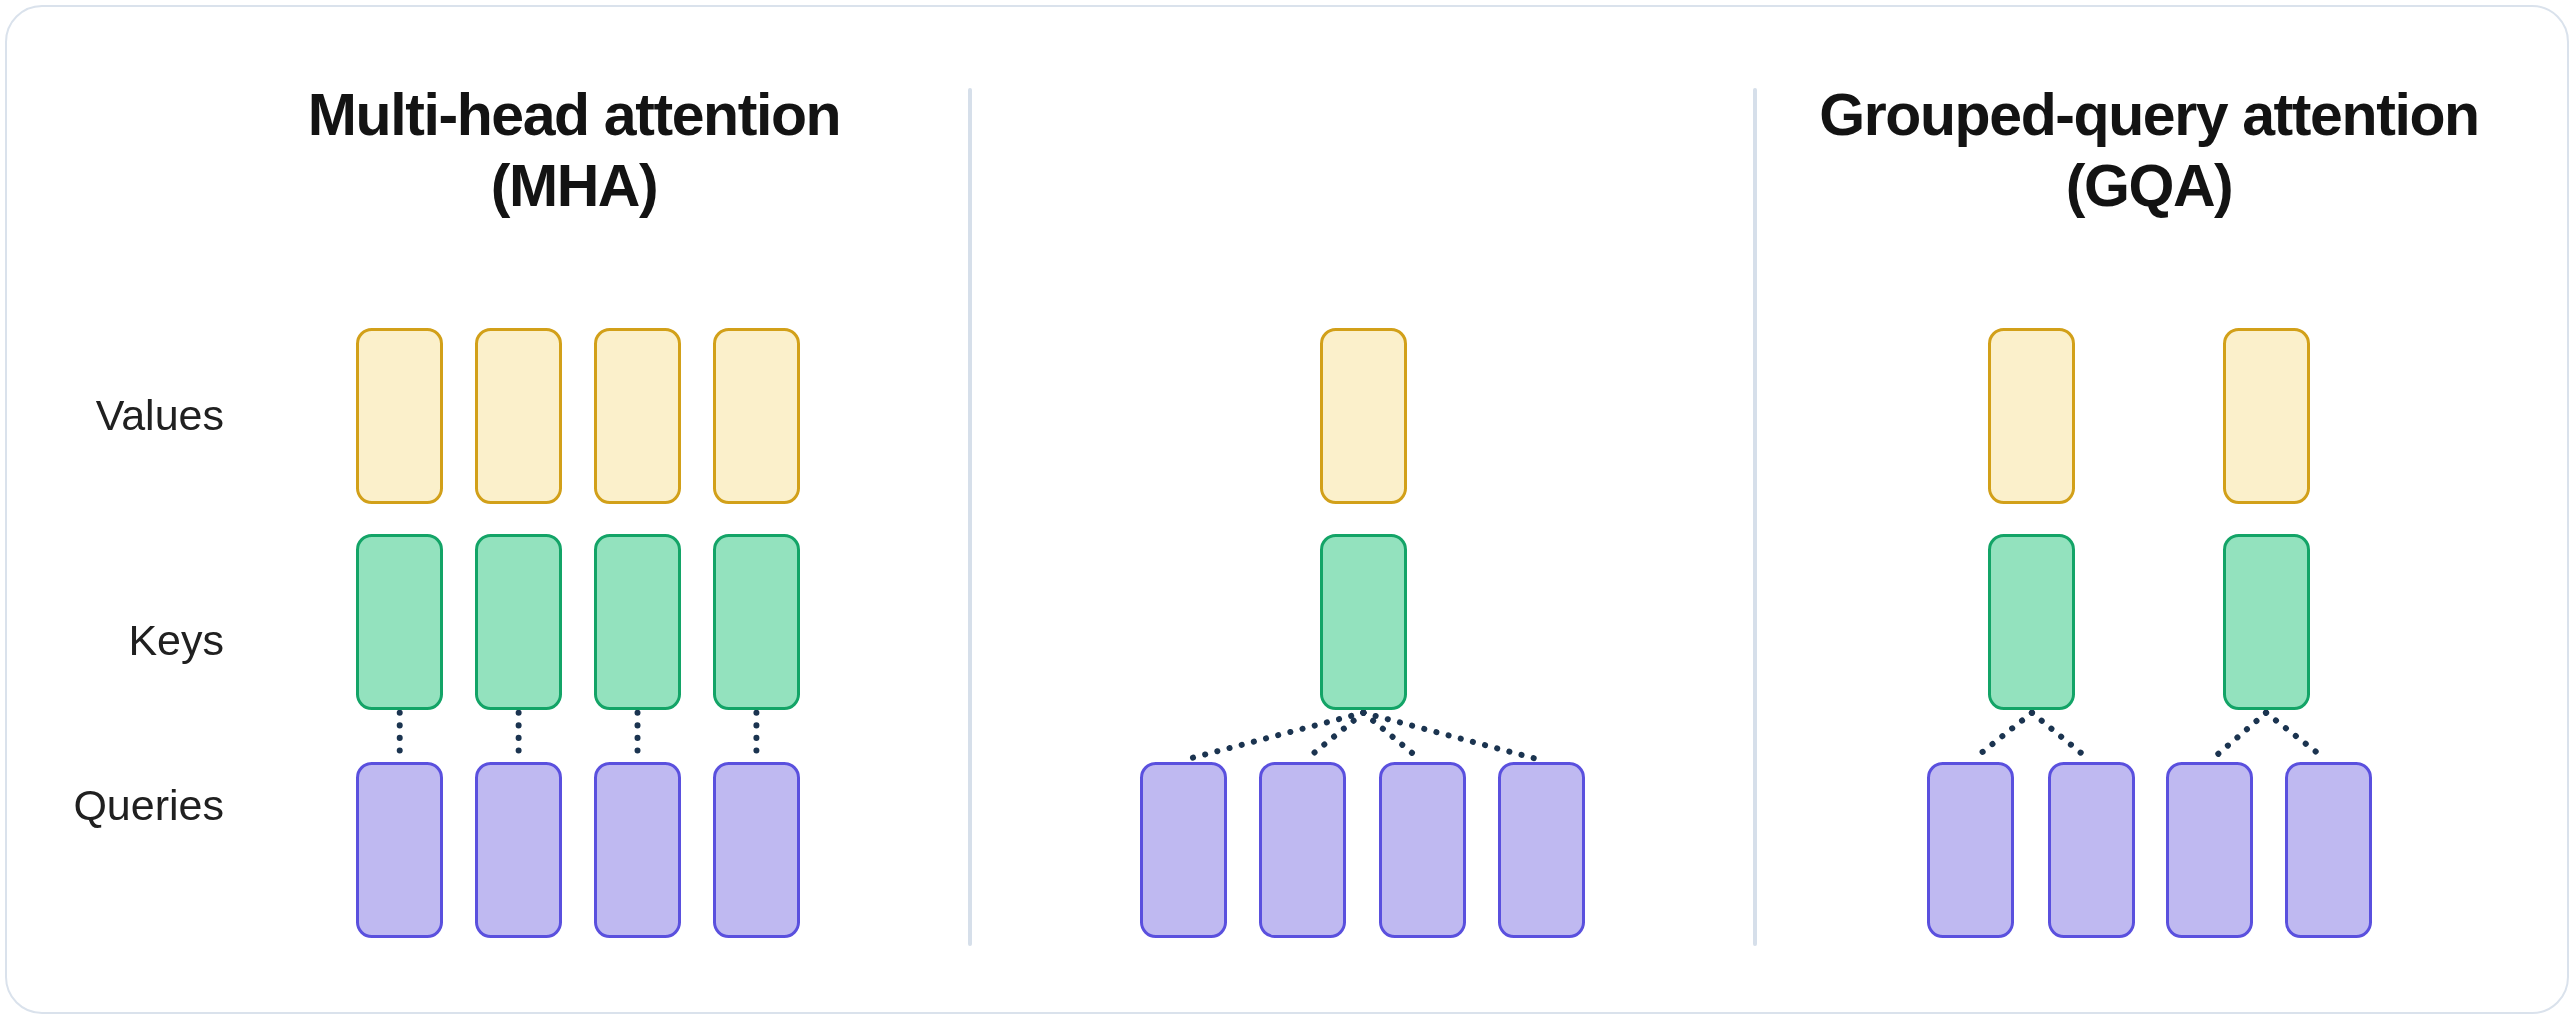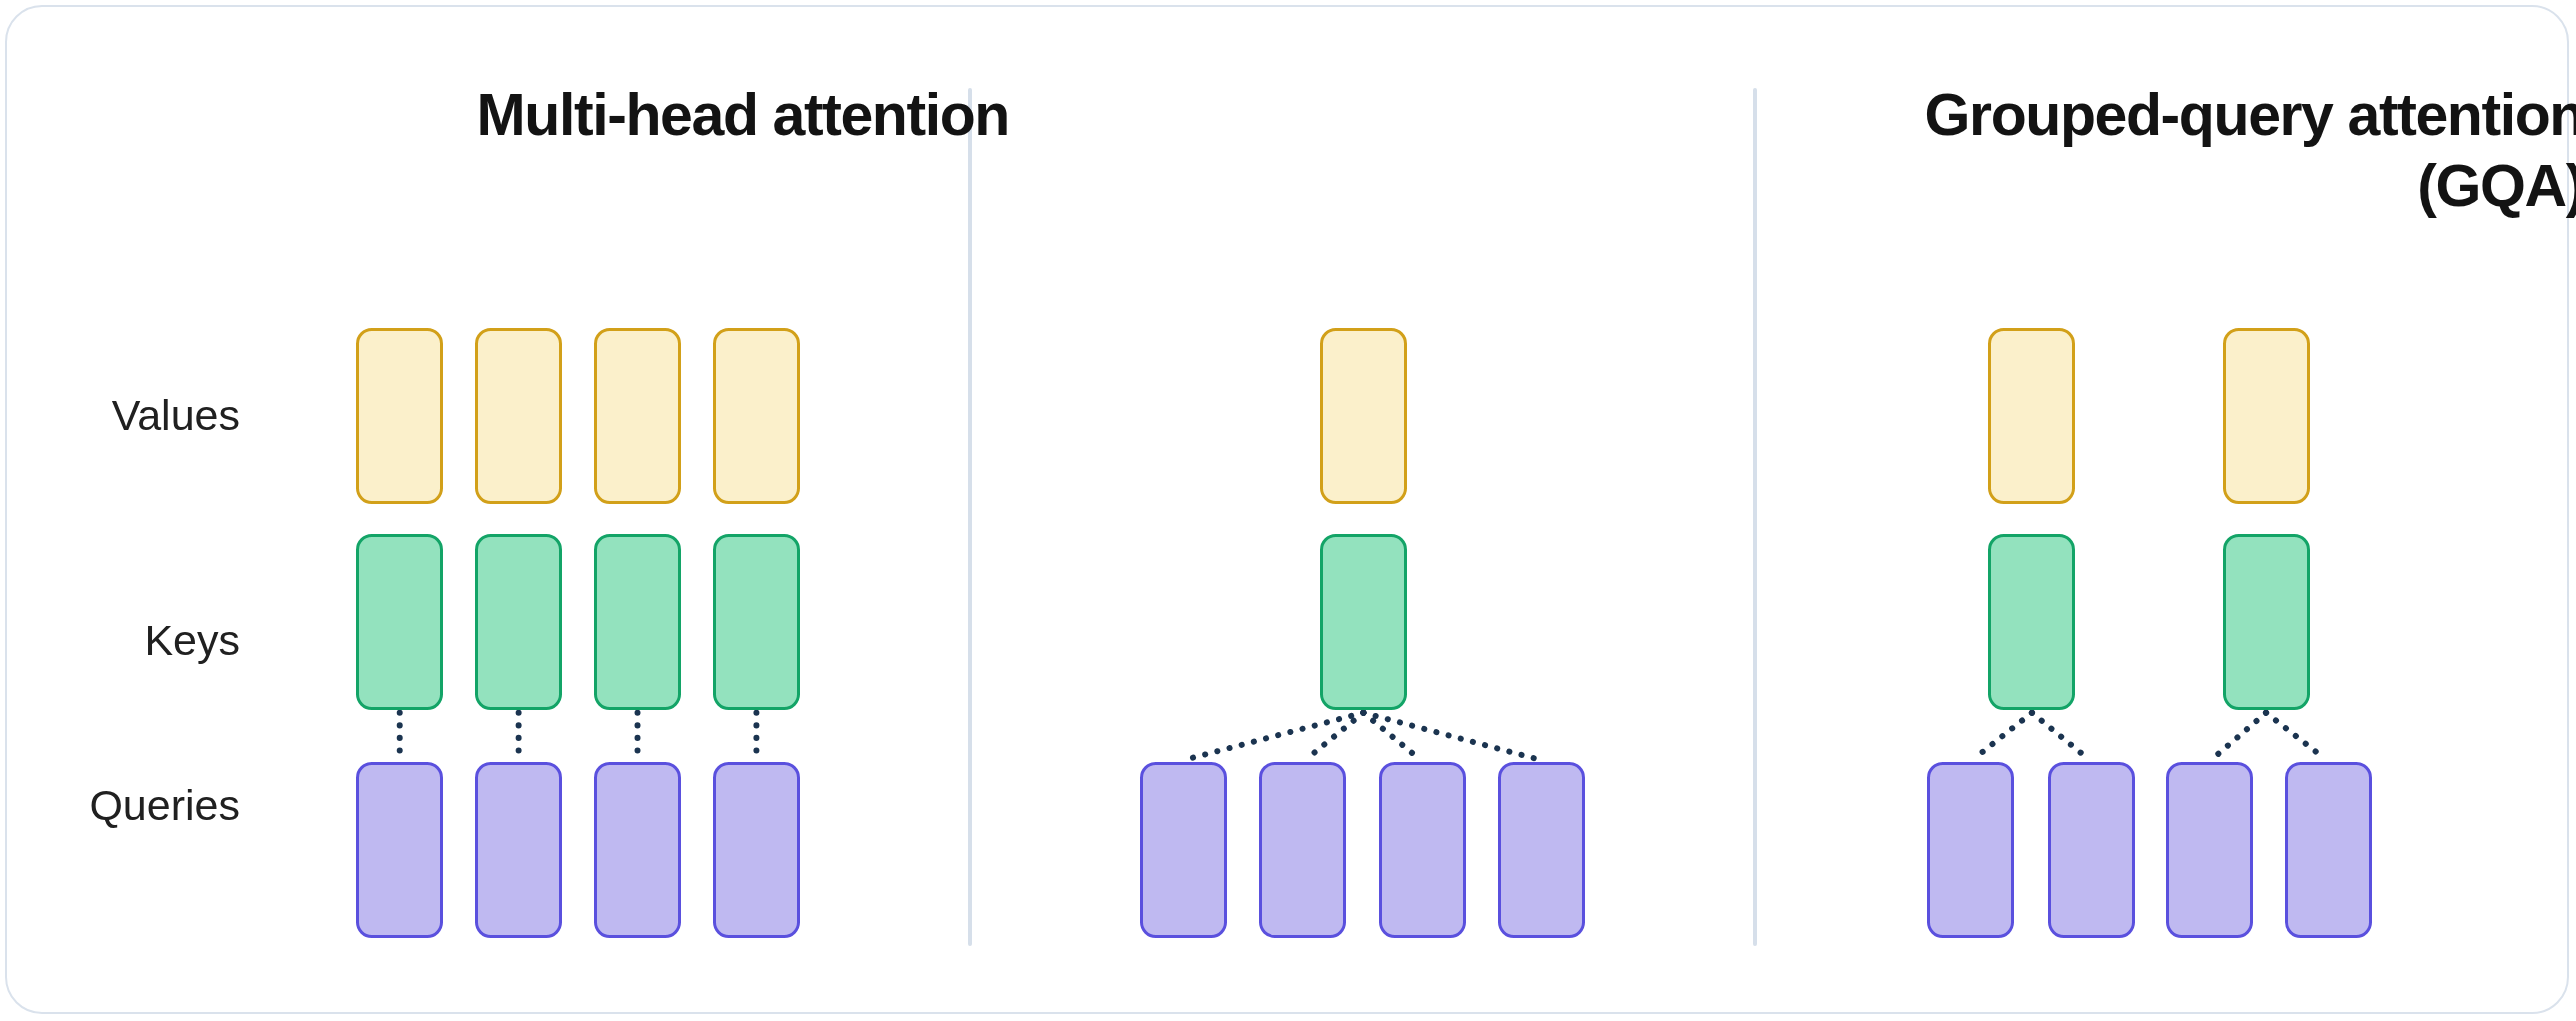--- a/index.html
+++ b/index.html
@@ -32,37 +32,36 @@
     height: 858px;
     width: 3.7px;
     border-radius: 1.9px;
     background: var(--divider, #D6DFEA);
   }
   .panel-title {
     position: absolute;
     top: 80px;
     width: 870px;
     transform: translateX(-50%);
-    text-align: right;
+    text-align: center;
     font-size: 59px;
     line-height: 1.21;
     font-weight: 700;
     letter-spacing: -1.4px;
     color: var(--title-text, #131313);
   }
   .row-label {
     position: absolute;
     left: 0;
     width: 224px;
     transform: translateY(-50%);
     text-align: right;
     font-size: 43px;
     font-weight: 400;
     color: var(--label-text, #202020);
-    margin-left: 16px;
   }
   .box {
     position: absolute;
     width: 87px;
     height: 176px;
     border-radius: 15.7px;
     border: 3.7px solid transparent;
     box-sizing: border-box;
   }
   .box.values  { background: var(--values-fill, #FBF0CB);  border-color: var(--values-stroke, #D2A019); }
@@ -87,20 +86,21 @@
 
 <div id="stage">
 
   <div class="card"></div>
 
   <div class="divider" style="left:968px"></div>
   <div class="divider" style="left:1753px"></div>
 
   <div class="panel-title" style="left:574px">
     <div>Multi-head attention</div>
+    <div>(MHA)</div>
   </div>
   <div class="panel-title" style="left:1363px">
   </div>
   <div class="panel-title" style="left:2149px">
     <div>Grouped-query attention</div>
     <div>(GQA)</div>
   </div>
 
   <div class="row-label" style="top:415px">Values</div>
   <div class="row-label" style="top:640px">Keys</div>

